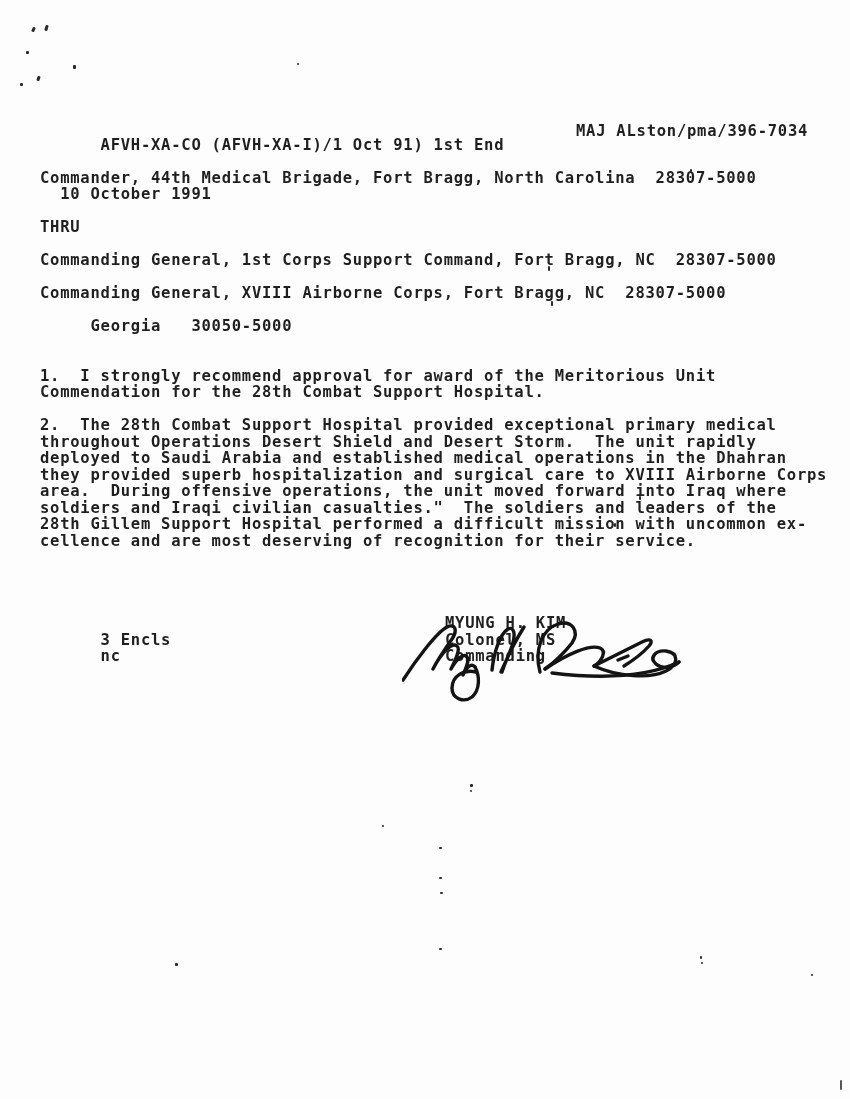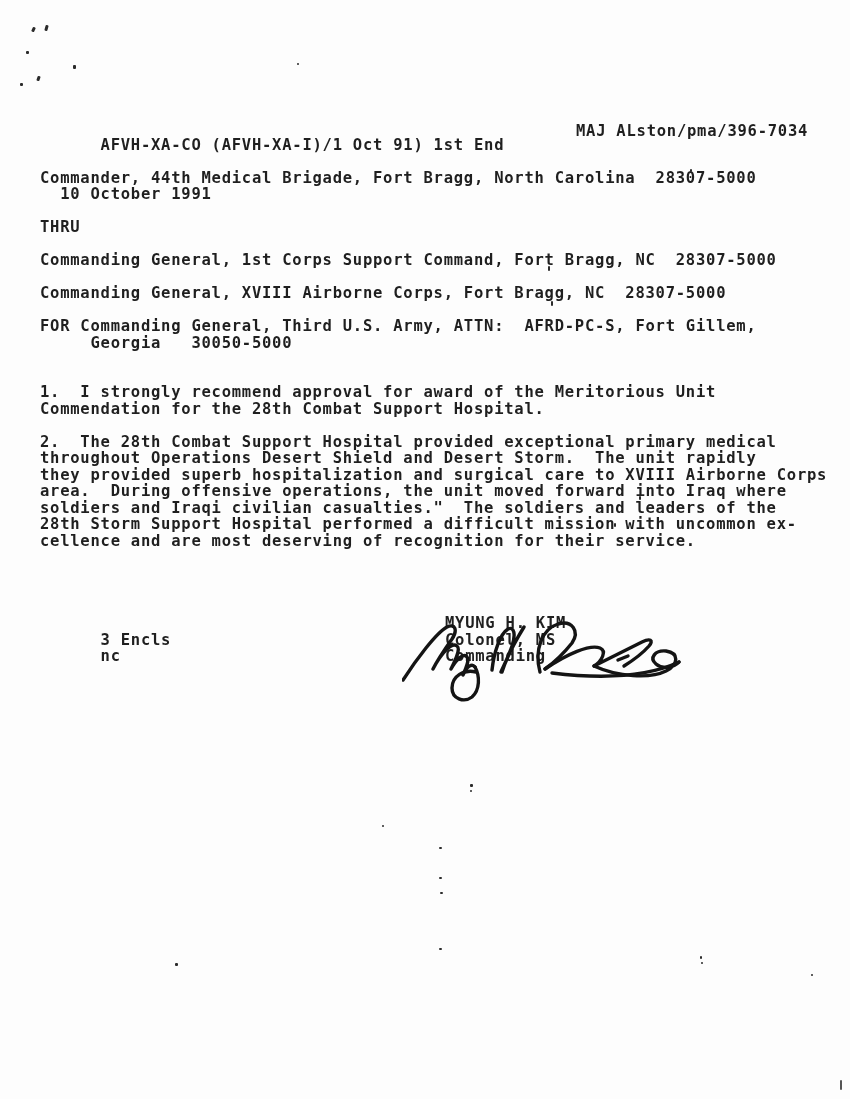--- a/index.html
+++ b/index.html
@@ -36,33 +36,33 @@
     <div class="ln"></div>
     <div class="ln">Commander, 44th Medical Brigade, Fort Bragg, North Carolina  28307-5000</div>
     <div class="ln">  10 October 1991</div>
     <div class="ln"></div>
     <div class="ln">THRU</div>
     <div class="ln"></div>
     <div class="ln">Commanding General, 1st Corps Support Command, Fort Bragg, NC  28307-5000</div>
     <div class="ln"></div>
     <div class="ln">Commanding General, XVIII Airborne Corps, Fort Bragg, NC  28307-5000</div>
     <div class="ln"></div>
-    <div class="ln">FOR Commanding General, Third U.S. Army, ATTN:  AFRD-PC-S, Fort Gillem,</div>
     <div class="ln">     Georgia   30050-5000</div>
     <div class="ln"></div>
     <div class="ln"></div>
     <div class="ln">1.  I strongly recommend approval for award of the Meritorious Unit</div>
     <div class="ln">Commendation for the 28th Combat Support Hospital.</div>
     <div class="ln"></div>
     <div class="ln">2.  The 28th Combat Support Hospital provided exceptional primary medical</div>
     <div class="ln">throughout Operations Desert Shield and Desert Storm.  The unit rapidly</div>
+    <div class="ln">deployed to Saudi Arabia and established medical operations in the Dhahran</div>
     <div class="ln">they provided superb hospitalization and surgical care to XVIII Airborne Corps</div>
     <div class="ln">area.  During offensive operations, the unit moved forward into Iraq where</div>
     <div class="ln">soldiers and Iraqi civilian casualties."  The soldiers and leaders of the</div>
-    <div class="ln">28th Storm Support Hospital performed a difficult mission with uncommon ex-</div>
+    <div class="ln">28th Gillem Support Hospital performed a difficult mission with uncommon ex-</div>
     <div class="ln">cellence and are most deserving of recognition for their service.</div>
     <div class="ln"></div>
     <div class="ln"></div>
     <div class="ln"></div>
     <div class="ln"></div>
     <div class="ln">
       <span>3 Encls</span>
       <span class="sigx">MYUNG H. KIM</span>
     </div>
     <div class="ln">

